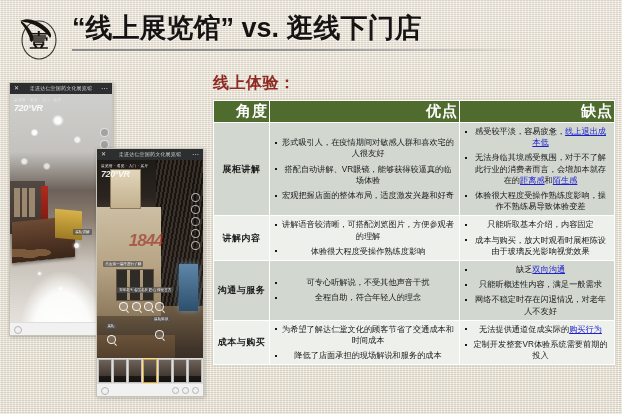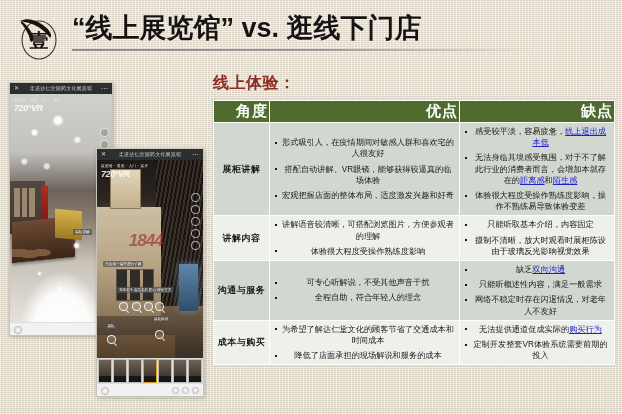--- a/index.html
+++ b/index.html
@@ -547,21 +547,21 @@
             <td class="aspect">讲解内容</td>
             <td>
               <ul class="bul">
                 <li>讲解语音较清晰，可搭配浏览图片，方便参观者的理解</li>
                 <li>体验很大程度受操作熟练度影响</li>
               </ul>
             </td>
             <td>
               <ul class="bul">
                 <li>只能听取基本介绍，内容固定</li>
-                <li>摄制不清晰，放大时观看时展柜陈设由于玻璃反光影响视觉效果</li>
+                <li>成本与购买，放大时观看时展柜陈设由于玻璃反光影响视觉效果</li>
               </ul>
             </td>
           </tr>
           <tr class="band-dark">
             <td class="aspect">沟通与服务</td>
             <td>
               <ul class="bul">
                 <li>可专心听解说，不受其他声音干扰</li>
                 <li>全程自助，符合年轻人的理念</li>
               </ul>

